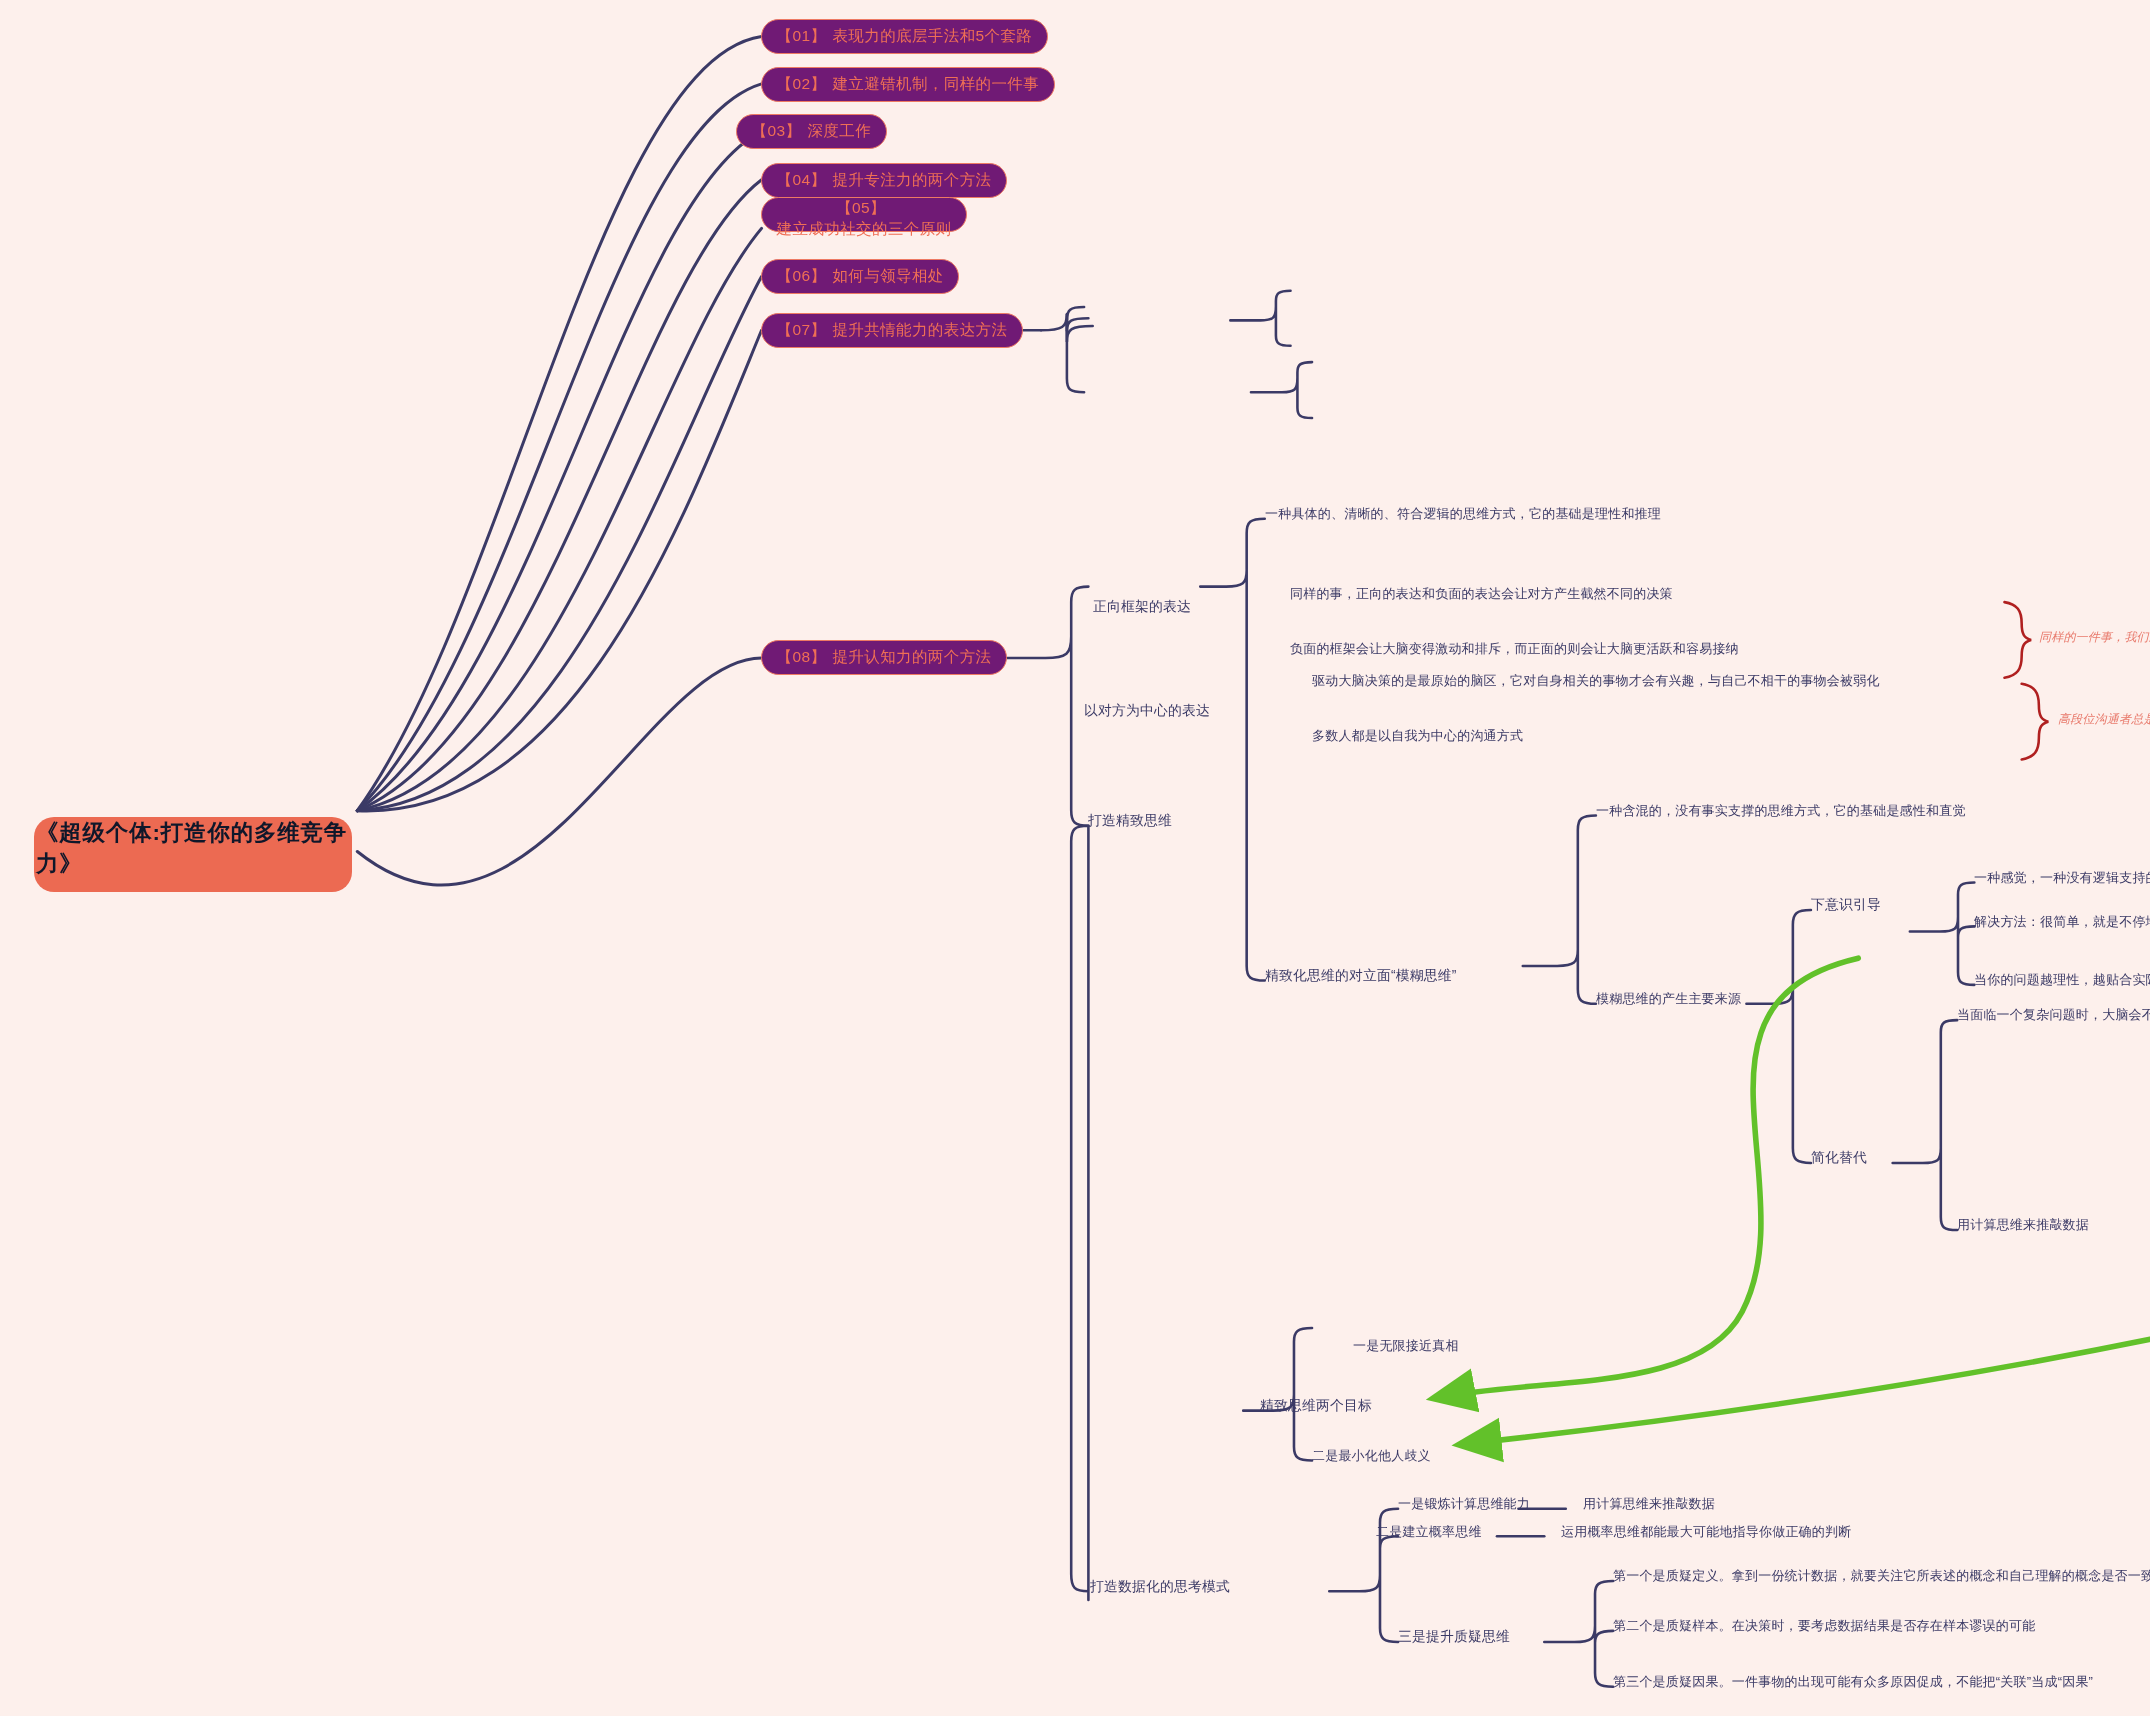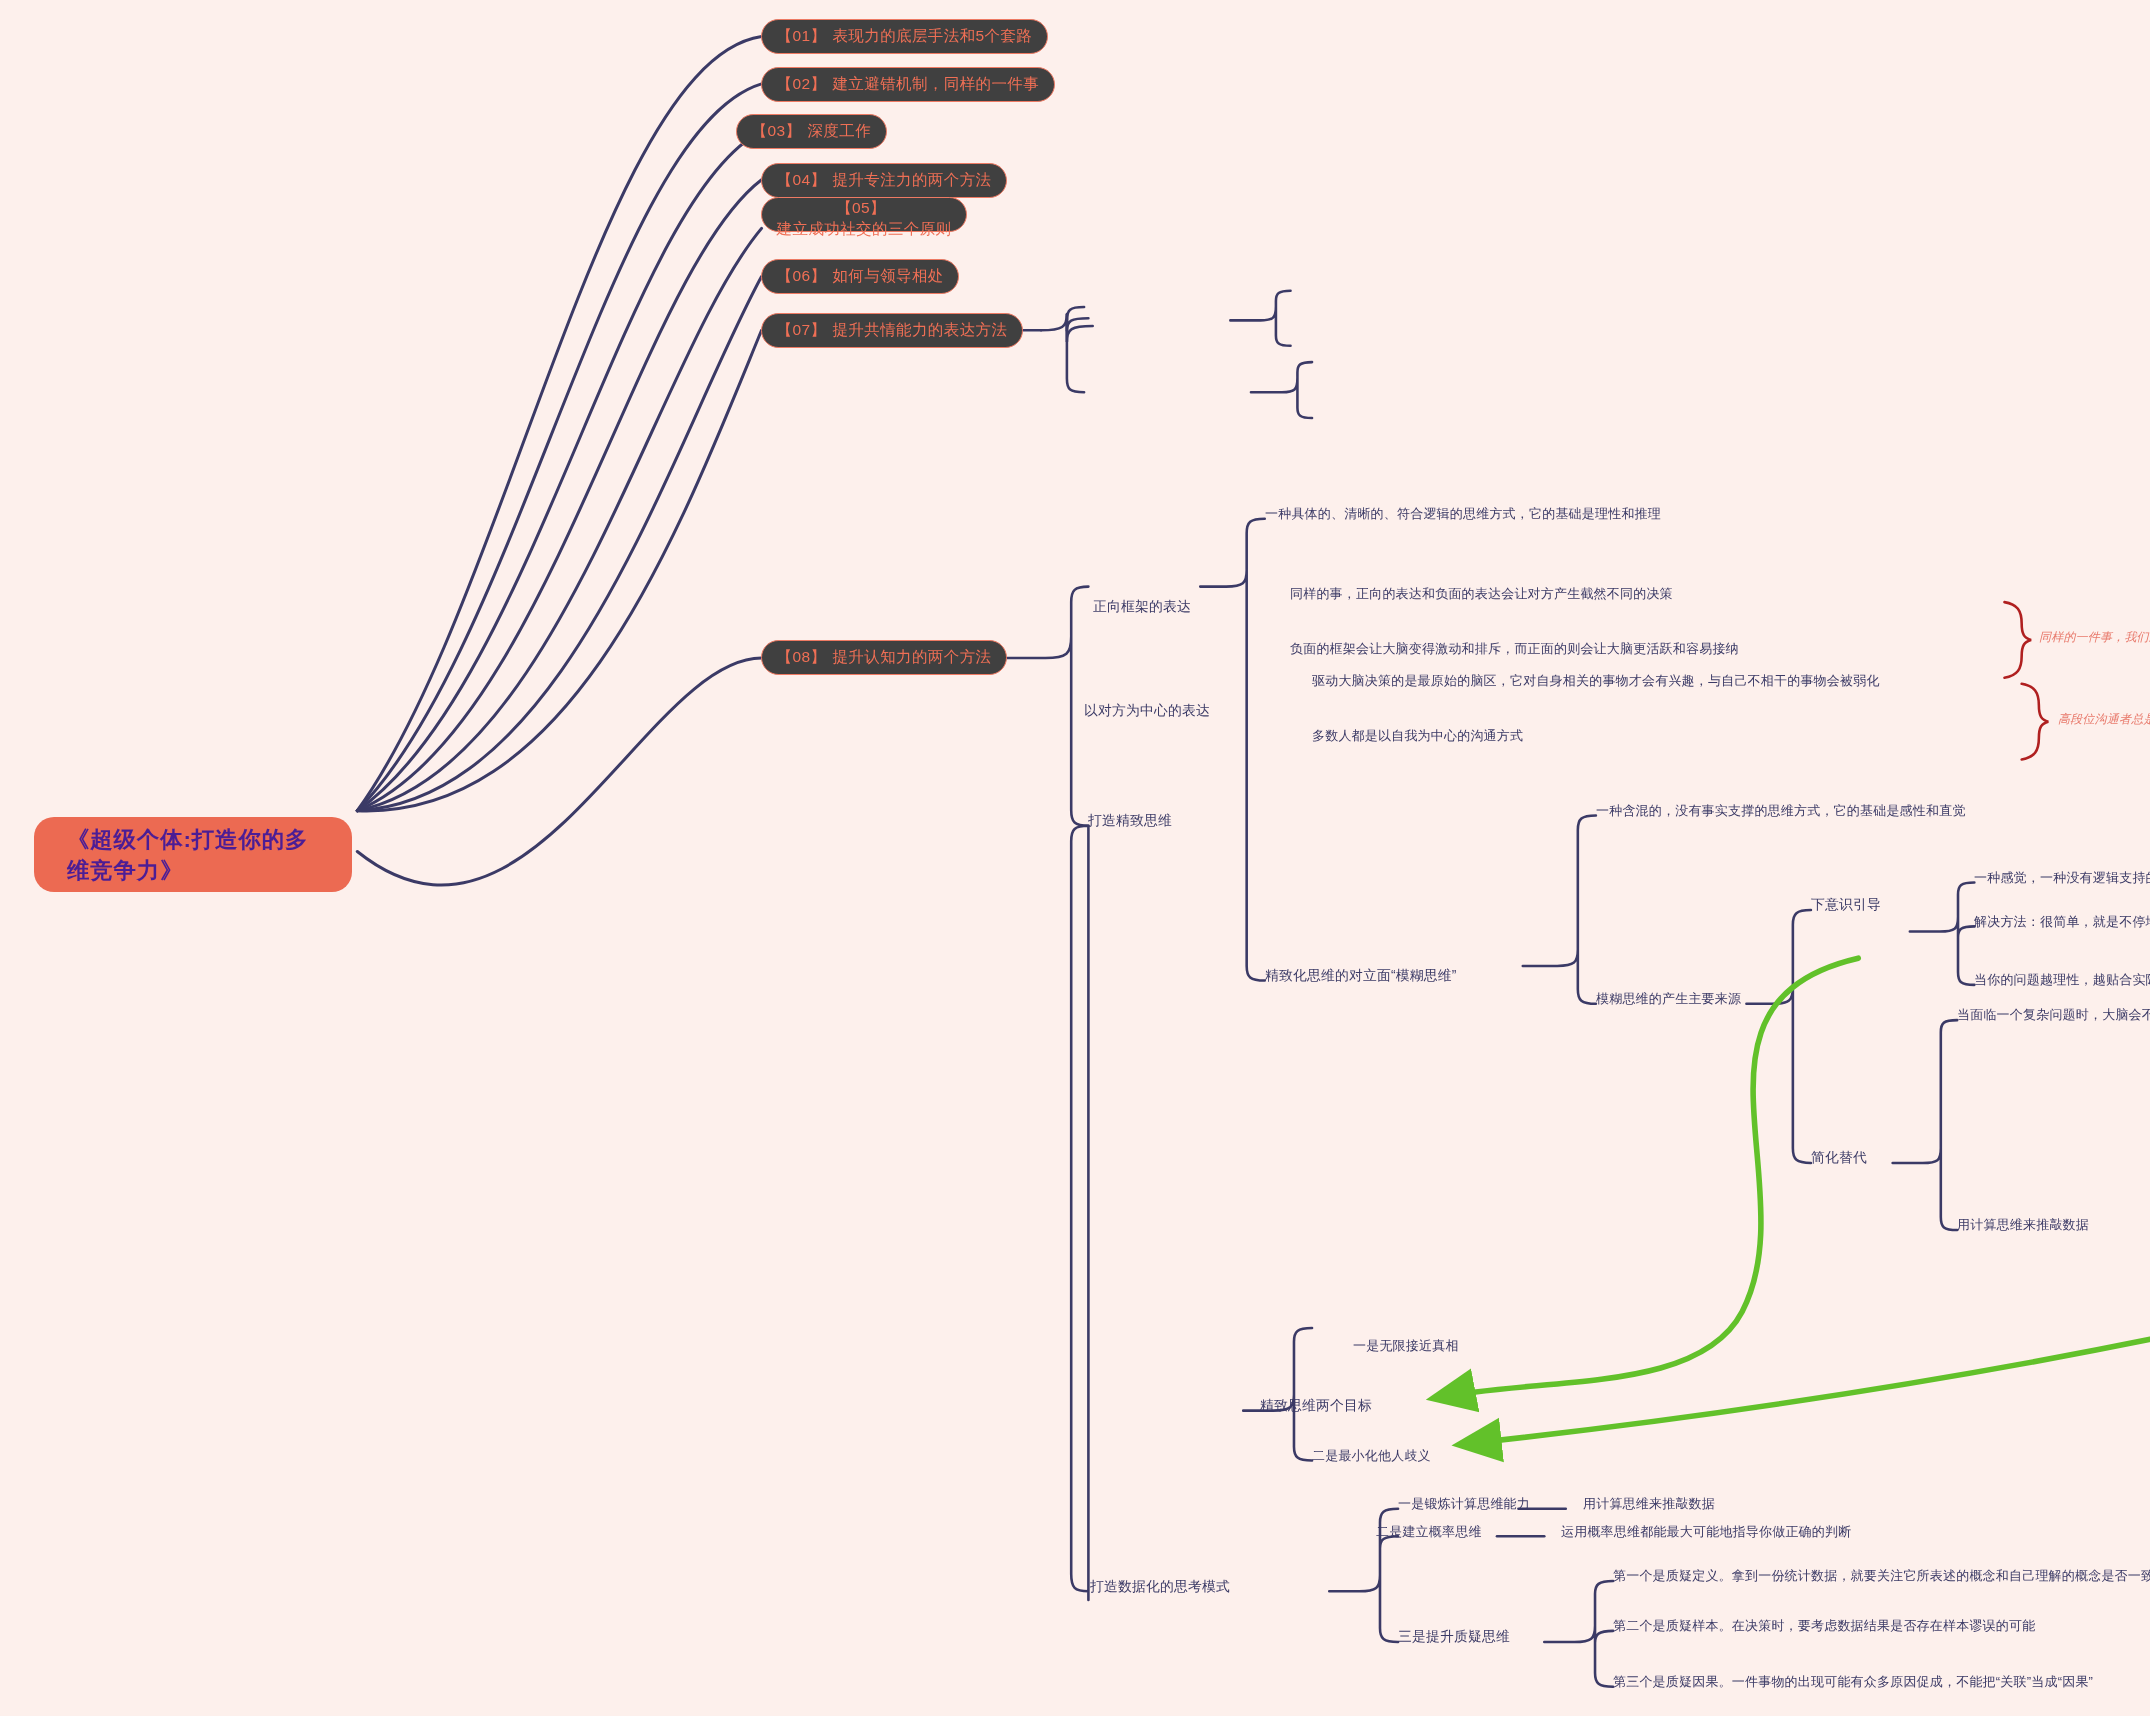--- a/index.html
+++ b/index.html
@@ -11,33 +11,33 @@
     position:relative;
   }
   #stage{position:absolute;left:0;top:0;width:3212px;height:1716px;}
   svg#wires{position:absolute;left:0;top:0;width:3212px;height:1716px;pointer-events:none;}
 
   
   .root{
     position:absolute;
     background:#ec6a52;
     border-radius:20px;
-    display:flex;align-items:center;justify-content:center;
-    color:#4c1d95;
+    display:flex;align-items:flex-start;justify-content:center;
+    color:#0f172a;
     font-weight:bold;
     letter-spacing:0.9px;
     box-sizing:border-box;
-    padding:0 33px;
+    padding:0 2px;
   }
 
   
   .pill{
     position:absolute;
     border:1.3px solid #ee7a63;
-    background:#404040;
+    background:#701a75;
     border-radius:430px;
     display:flex;align-items:center;
     color:#ef6f55;
     white-space:nowrap;
     box-sizing:border-box;
     padding:0 14.6px;
     font-size:15.5px;
     letter-spacing:0.4px;
   }
   .pill .num{margin-right:6px;}

